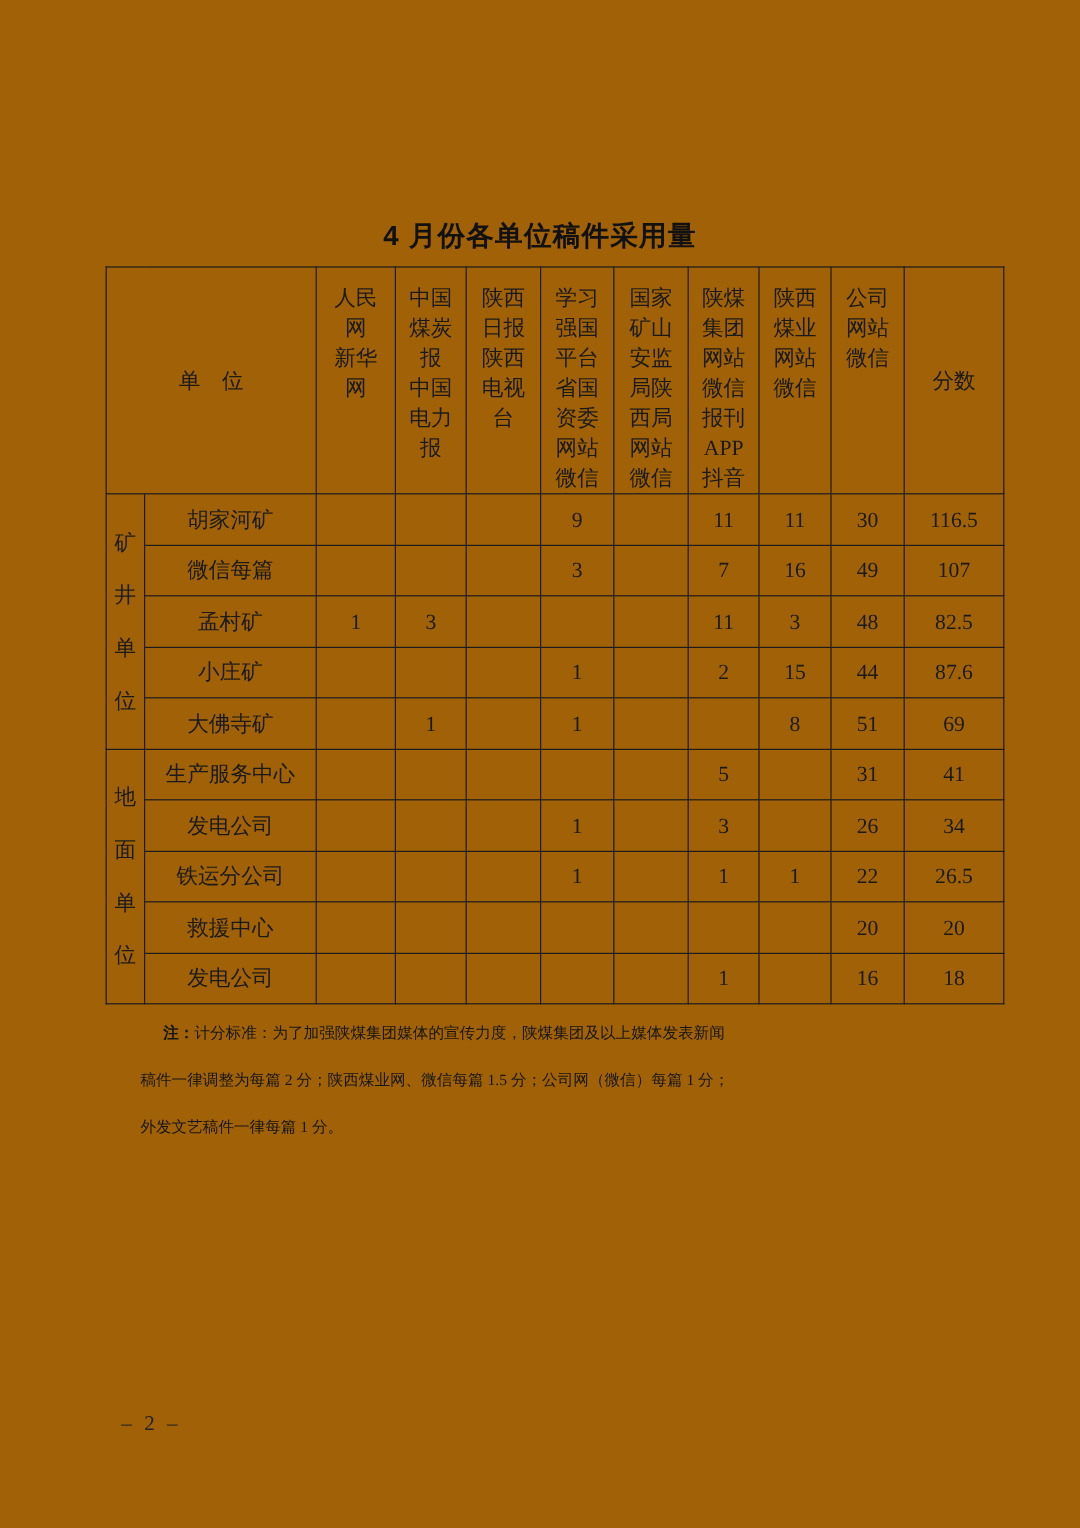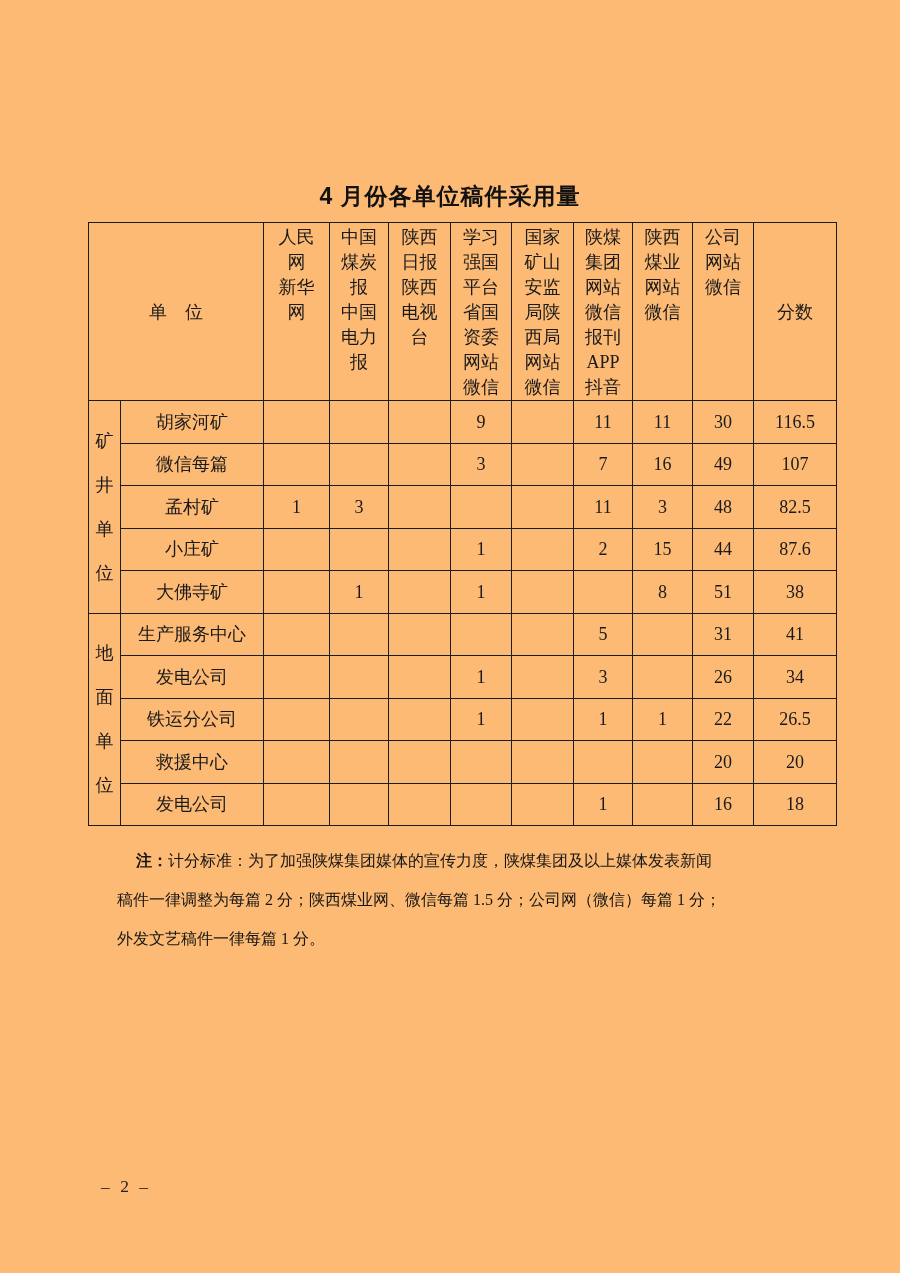--- a/index.html
+++ b/index.html
@@ -1,21 +1,21 @@
 <!DOCTYPE html>
 <html><head>
 <meta charset="utf-8">
 <style>
   * { margin: 0; padding: 0; box-sizing: border-box; }
   html, body { background: #ffffff; }
   .page {
     position: relative;
     width: 900px;
     height: 1273px;
-    background: #fdba74;
+    background: #a16207;
     color: #1a1a1a;
     font-family: "Liberation Serif", serif;
     overflow: hidden;
   }
   .doc-title {
     position: absolute;
     top: 181px;
     left: 0;
     width: 100%;
     text-align: center;
@@ -37,21 +37,21 @@
     border: 1.5px solid #1c1c1c;
     text-align: center;
     font-size: 18px;
     font-weight: normal;
     padding: 0;
     overflow: hidden;
   }
   .score-table thead tr { height: 178px; }
   .score-table thead th.media-header {
     vertical-align: top;
-    padding-top: 2px;
+    padding-top: 13px;
     line-height: 25px;
     white-space: pre-line;
   }
   .score-table thead th.unit-header,
   .score-table thead th.score-header {
     vertical-align: middle;
     padding-top: 0;
     white-space: normal;
     line-height: normal;
   }
@@ -65,21 +65,21 @@
     justify-content: center;
     gap: 26px;
     height: 100%;
     font-size: 18px;
   }
   .note {
     position: absolute;
     left: 117px;
     top: 841px;
     width: 718px;
-    font-size: 16px;
+    font-size: 13px;
     line-height: 39px;
     white-space: pre-line;
     text-indent: 19px;
     color: #161616;
   }
   .note .note-label { font-weight: bold; }
   .page-number {
     position: absolute;
     left: 101px;
     top: 1176px;
@@ -218,21 +218,21 @@
         <tr>
           <td class="name-cell">大佛寺矿</td>
           <td class="value-cell"></td>
           <td class="value-cell">1</td>
           <td class="value-cell"></td>
           <td class="value-cell">1</td>
           <td class="value-cell"></td>
           <td class="value-cell"></td>
           <td class="value-cell">8</td>
           <td class="value-cell">51</td>
-          <td class="score-cell">38</td>
+          <td class="score-cell">69</td>
         </tr>
         <tr>
           <td rowspan="5" class="group-cell">
             <div class="vertical-label">
               <span>地</span>
               <span>面</span>
               <span>单</span>
               <span>位</span>
             </div>
           </td>

